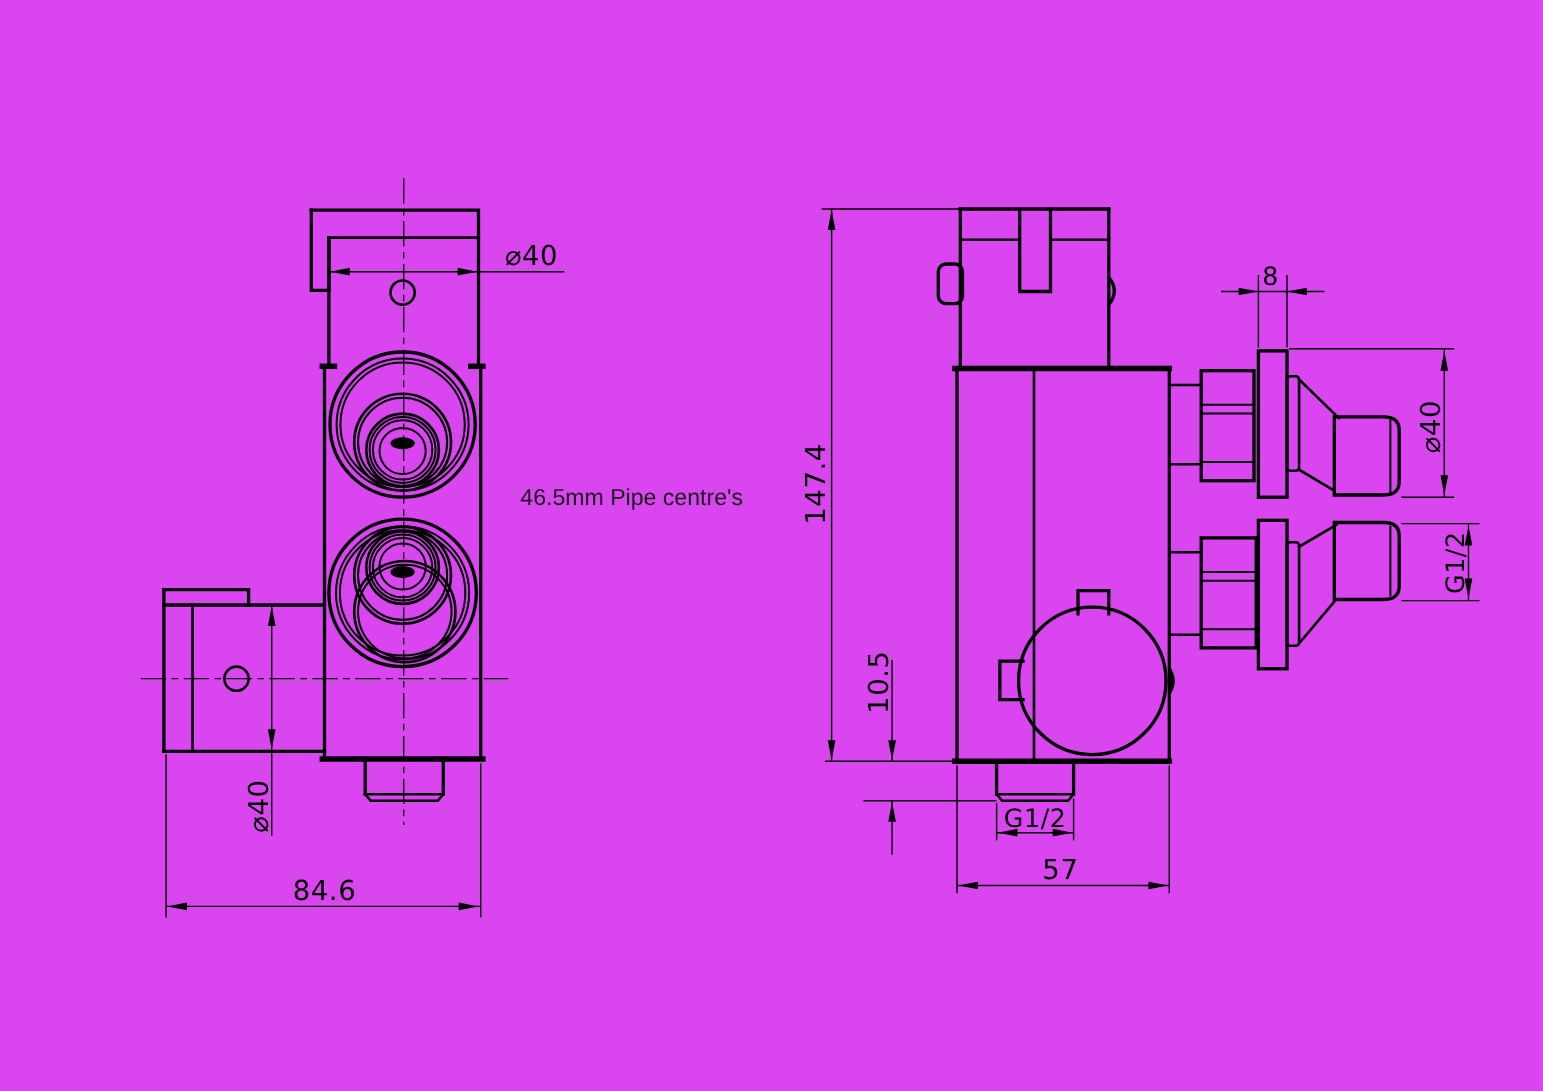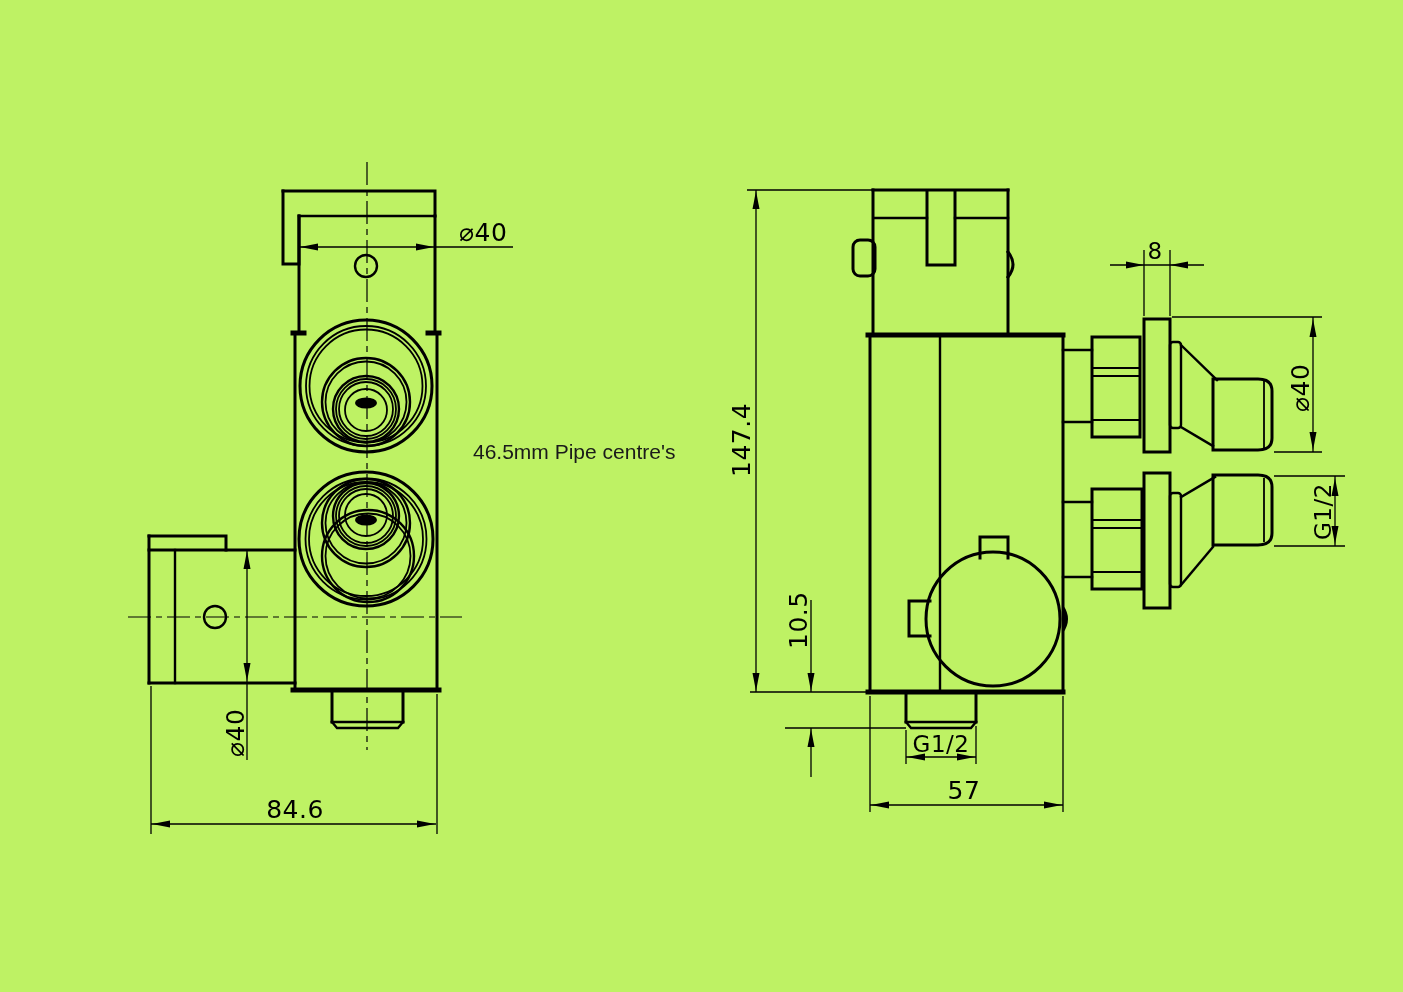--- a/index.html
+++ b/index.html
@@ -4,21 +4,21 @@
 <style>
   html, body {
     margin: 0;
     padding: 0;
     background: #ffffff;
   }
   .canvas {
     position: relative;
     width: 1403px;
     height: 992px;
-    background: #bef264;
+    background: #d946ef;
     overflow: hidden;
   }
   svg { display: block; }
   .dim-text {
     font-family: "DejaVu Sans", sans-serif;
     font-size: 25px;
     letter-spacing: 0.5px;
     fill: #000000;
   }
   .dim-text-sm {

